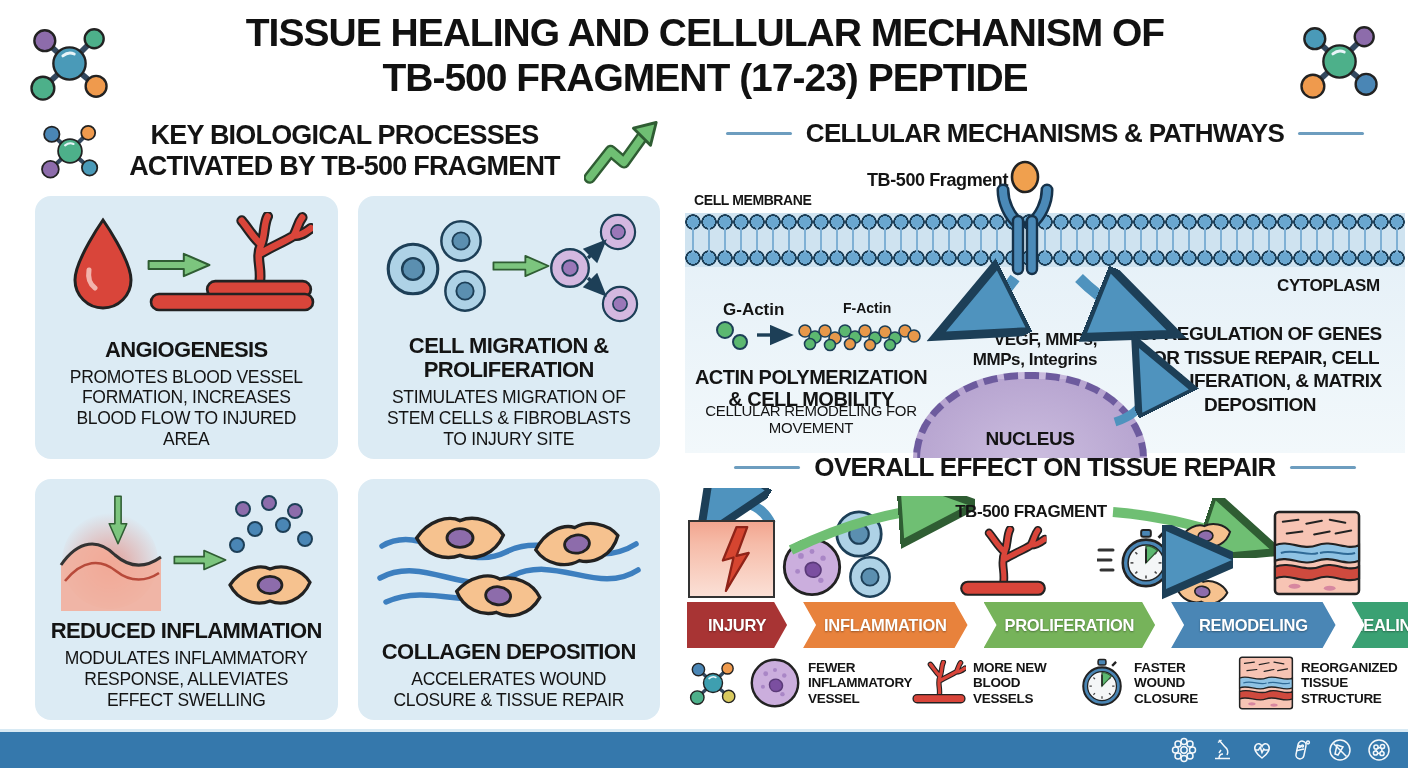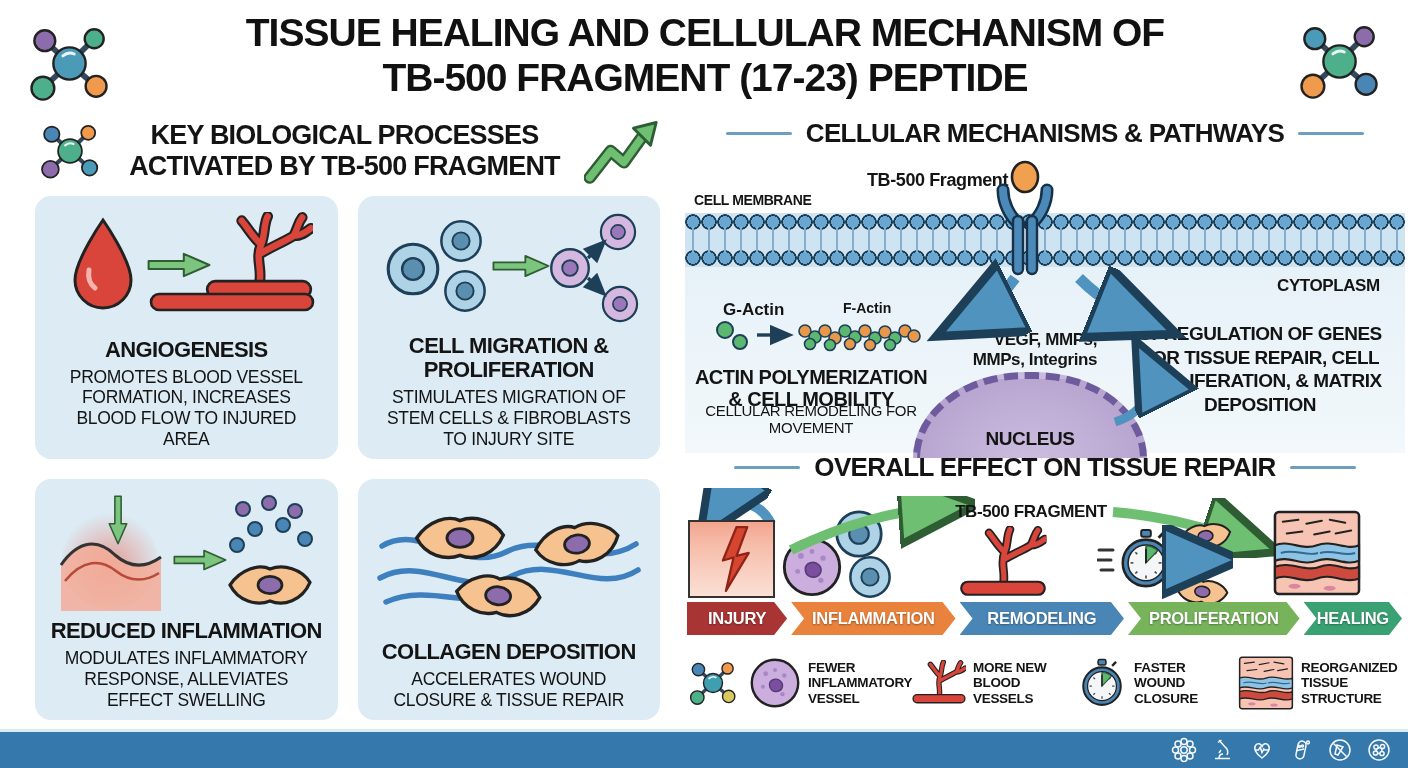--- a/index.html
+++ b/index.html
@@ -56,21 +56,21 @@
   .nucleus { left:228px; top:254px; width:234px; height:86px; background:radial-gradient(ellipse at 50% 110%, #cdbfe0, #b09ccb); border:7px dashed #6d5b9e; border-bottom:none; border-radius:120px 120px 0 0 / 92px 92px 0 0; display:flex; align-items:flex-end; justify-content:center; }
   .nucleus .txt { font-weight:700; font-size:19px; letter-spacing:-0.4px; margin-bottom:8px; }
   .upreg { left:444px; top:204px; width:262px; text-align:center; font-weight:700; font-size:19px; line-height:1.24; letter-spacing:-0.5px; }
   .mech-overlay { left:0; top:0; pointer-events:none; }
 
   
   .overall { left:685px; top:452px; width:720px; height:272px; }
   .ov-row { position:absolute; left:0; top:36px; width:720px; height:112px; }
   .injury-box { position:absolute; left:3px; top:32px; width:87px; height:78px; background:linear-gradient(#f2a58f 0%, #f6bca9 30%, #fbe0d6 100%); border:2px solid #333; display:flex; align-items:center; justify-content:center; }
   .lbl-tb500 { position:absolute; left:268px; top:14px; width:156px; font-weight:700; font-size:17px; letter-spacing:-0.4px; text-align:center; }
-  .chevrons { position:absolute; left:2px; top:150px; width:715px; height:33px; display:flex; gap:4px;text-align:center; }
+  .chevrons { position:absolute; left:2px; top:150px; width:715px; height:46px; display:flex; gap:16px;text-align:center; }
   .chev { color:#fff; font-weight:700; font-size:16.5px; letter-spacing:-0.3px; display:flex; align-items:center; justify-content:center; text-shadow:0 1px 2px rgba(0,0,0,.35); clip-path:polygon(0 0, calc(100% - 13px) 0, 100% 50%, calc(100% - 13px) 100%, 0 100%, 13px 50%); }
   .chev.first { clip-path:polygon(0 0, calc(100% - 13px) 0, 100% 50%, calc(100% - 13px) 100%, 0 100%); }
   .c0{flex:0 0 14%;} .c1{flex:0 0 23%;} .c2{flex:0 0 24%;} .c3{flex:0 0 23%;} .c4{flex:1;}
   .outcomes { position:absolute; left:0; top:192px; width:720px; height:78px; display:flex; align-items:center; }
   .outcome { display:flex; align-items:center; gap:7px; }
   .outcome .o-label { font-weight:700; font-size:13.5px; line-height:1.12; letter-spacing:-0.3px; width:104px; }
 
   
   .footer { left:0; top:729px; width:1408px; height:39px; background:#3578ac; border-top:3px solid #d8eaf4; display:flex; align-items:center; justify-content:flex-end; gap:13px; padding-right:16px; }
   .f-icon { width:26px; height:26px; opacity:.95; }
@@ -420,25 +420,25 @@
     </svg>
   </div>
 
   <div class="chevrons">
     <div class="chev first c0" style="background: rgb(168, 52, 52);">
         <span>INJURY</span>
       </div>
     <div class="chev c1" style="background: rgb(232, 130, 60);">
         <span>INFLAMMATION</span>
       </div>
+    <div class="chev c2" style="background: rgb(118, 179, 90);">
+        <span>PROLIFERATION</span>
+      </div>
     <div class="chev c3" style="background: rgb(74, 134, 181);">
         <span>REMODELING</span>
-      </div>
-    <div class="chev c2" style="background: rgb(118, 179, 90);">
-        <span>PROLIFERATION</span>
       </div>
     <div class="chev c4" style="background: rgb(58, 161, 115);">
         <span>HEALING</span>
       </div>
   </div>
 
   <div class="outcomes">
     <svg width="78" height="74" viewBox="0 0 100 100" style="margin-right:8px">
       <use href="#sym-molecule" style="--c1:#4a86b5;--c2:#ef9a4d;--c3:#4db08a;--c4:#d8c95e;--c5:#3e9fb0"></use>
     </svg>

